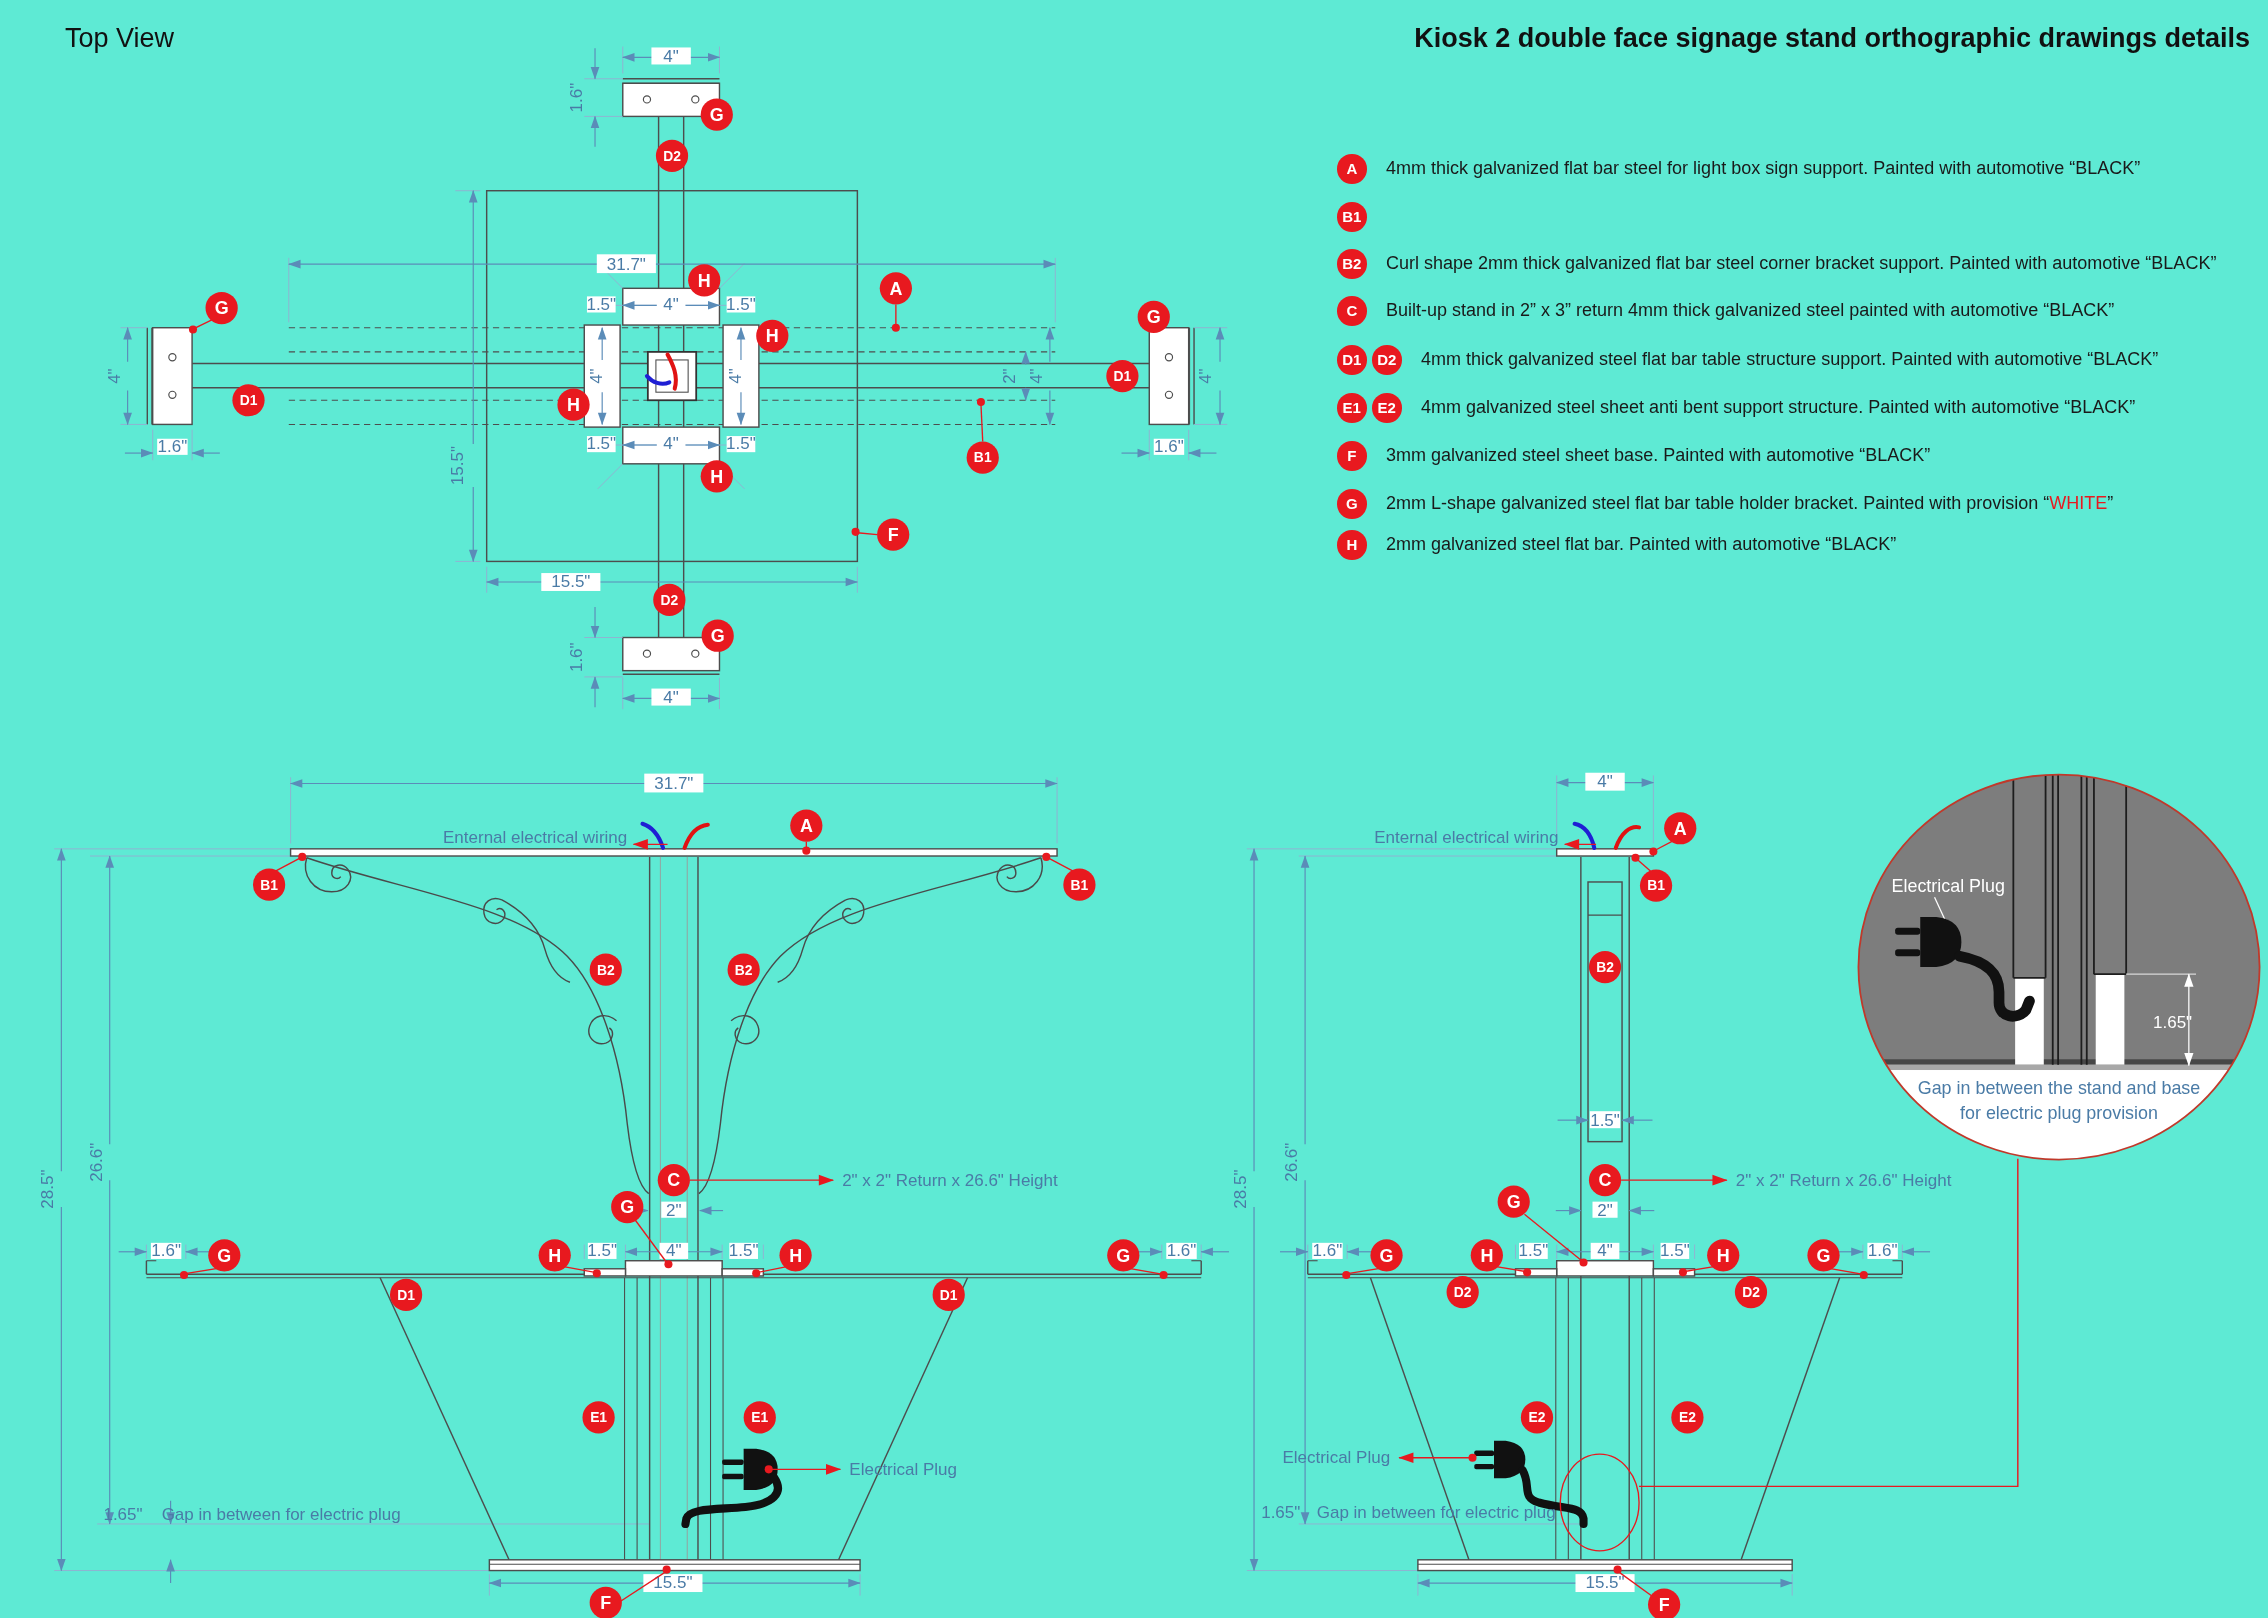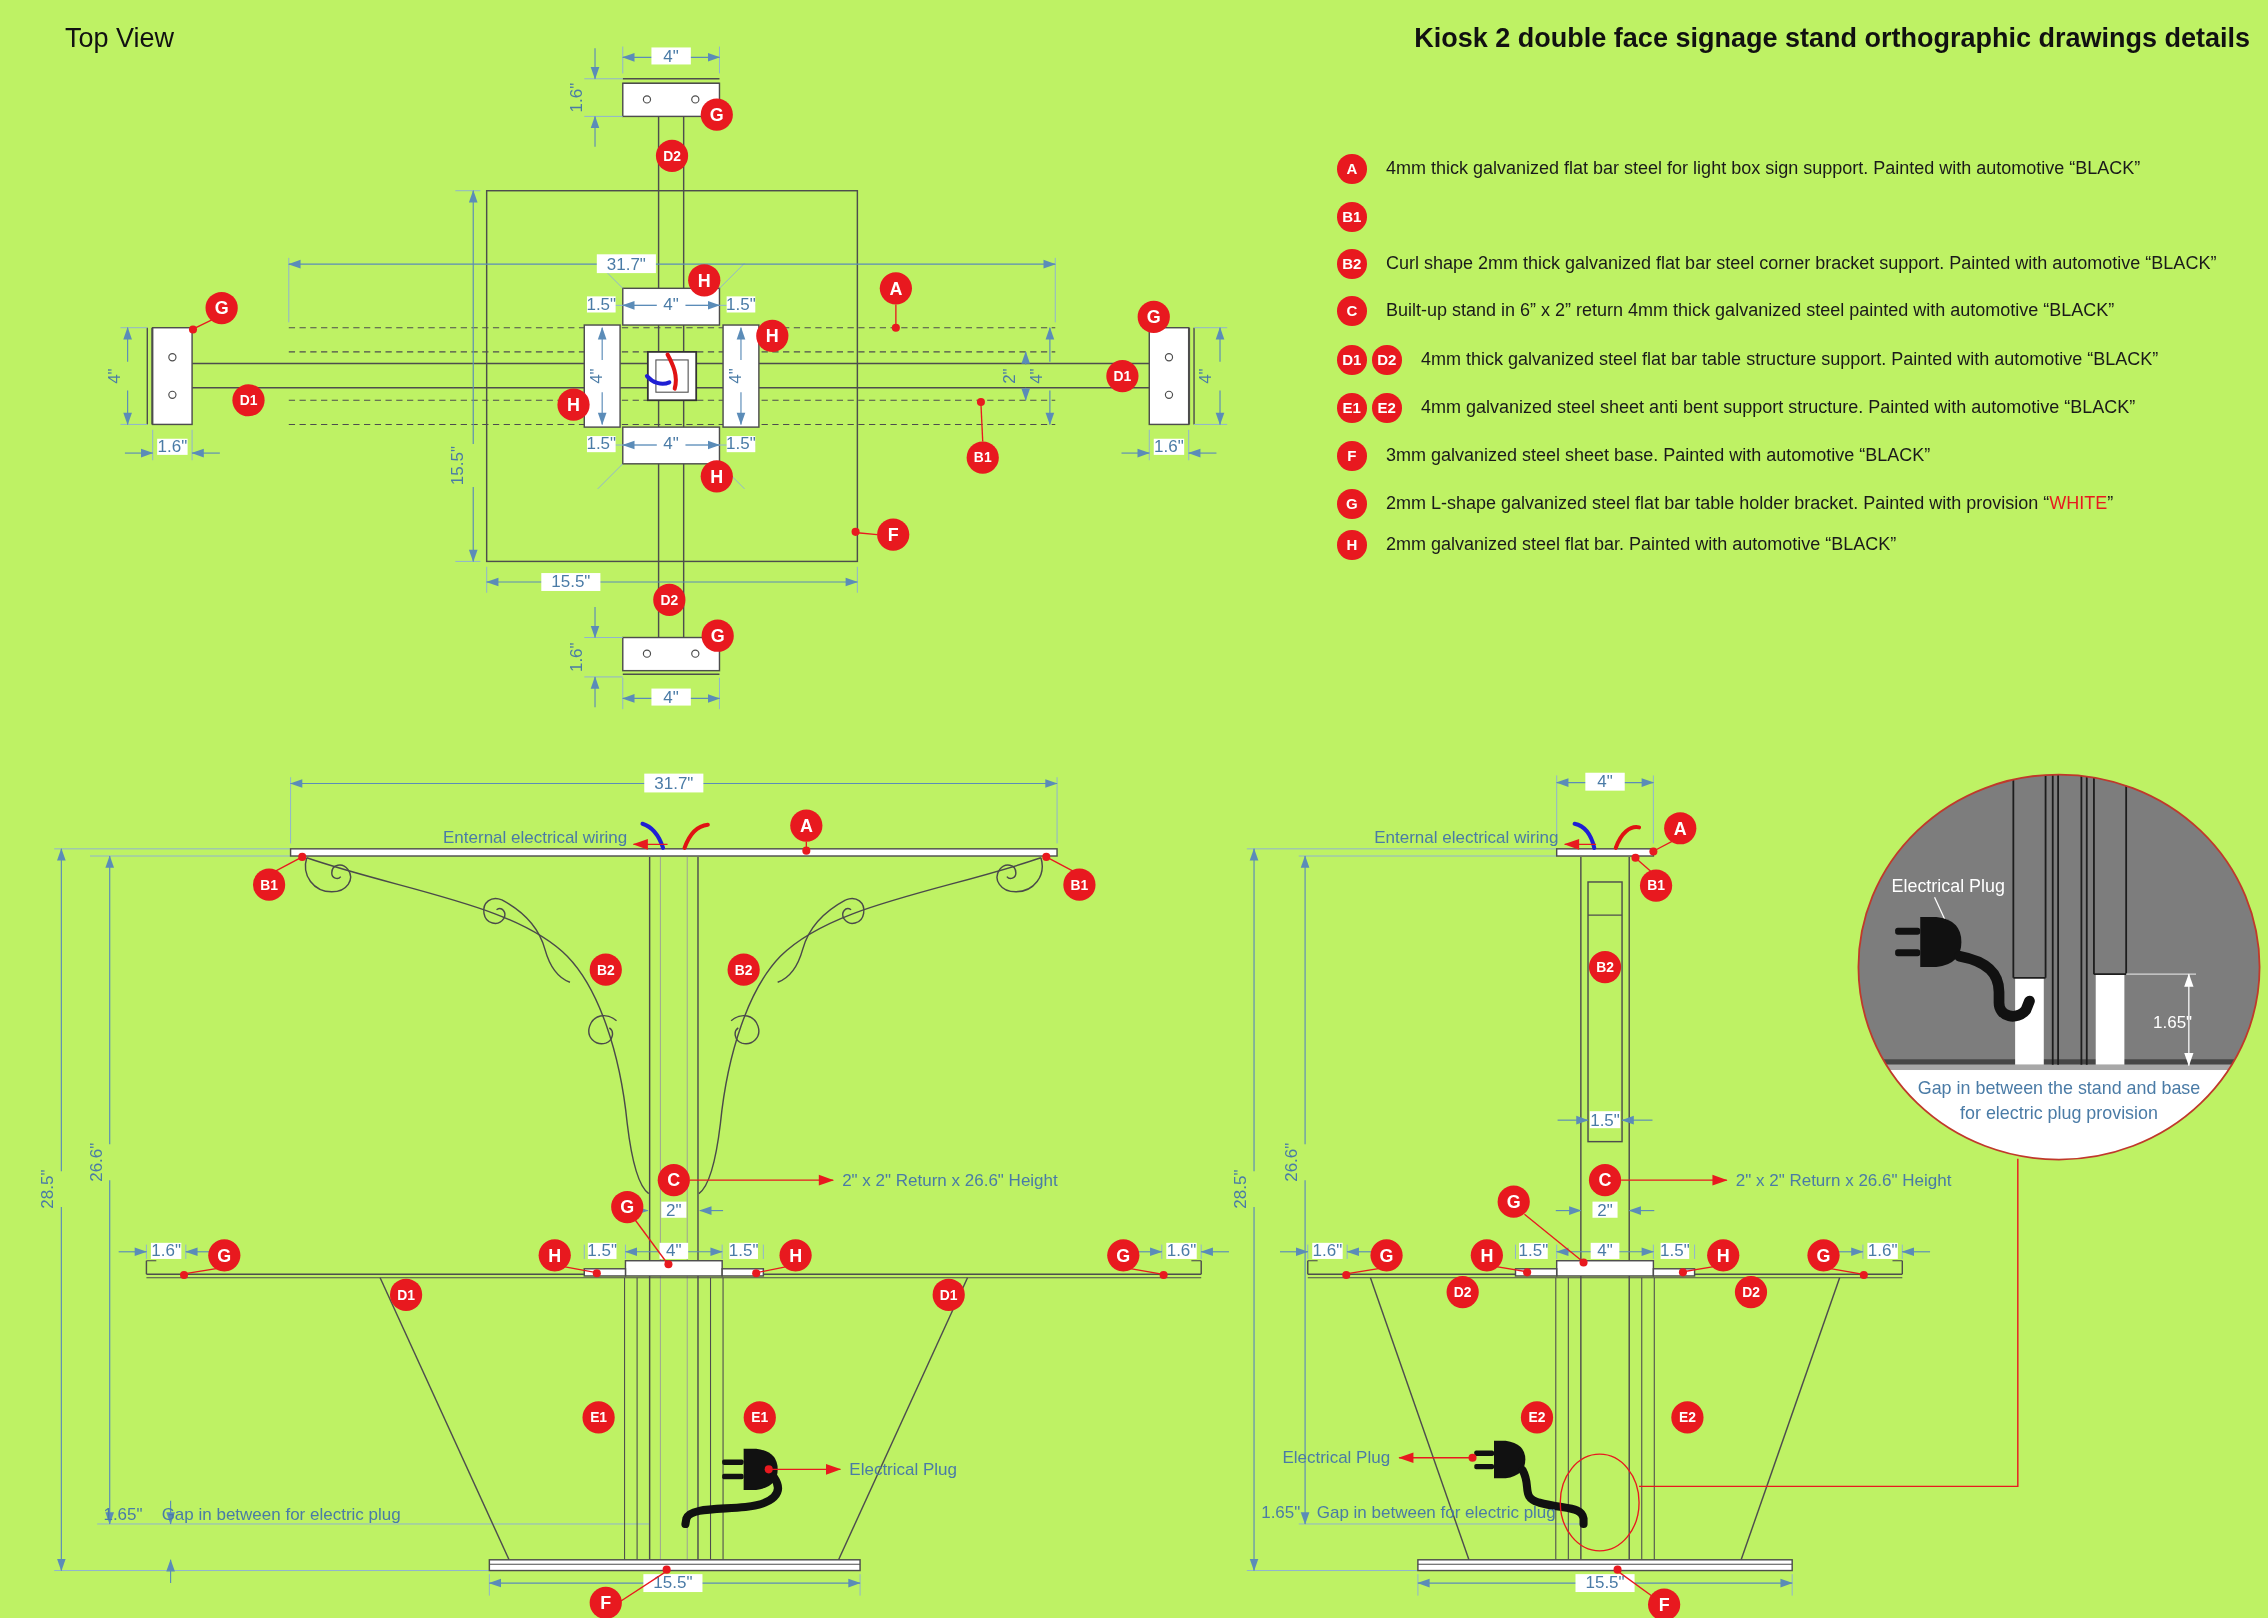--- a/index.html
+++ b/index.html
@@ -1,16 +1,16 @@
 <!DOCTYPE html>
 <html style="font-size:14.3px"><head>
 <meta charset="utf-8">
 <style>
   html,body{margin:0;padding:0;background:#fff;}
-  #canvas{position:relative;width:2269px;height:1618px;background:#bef264;overflow:hidden;
+  #canvas{position:relative;width:2269px;height:1618px;background:#5eead4;overflow:hidden;
           font-family:"Liberation Sans",sans-serif;}
   .title{position:absolute;font-size:27px;color:#111;white-space:nowrap;}
   #legend{position:absolute;left:1337px;top:0;}
   .lrow{position:absolute;display:flex;align-items:center;white-space:nowrap;}
   .lbadge{display:inline-flex;width:29.6px;height:29.6px;border-radius:50%;background:#e8191f;
           color:#fff;font-weight:bold;font-size:15px;align-items:center;justify-content:center;
           margin-right:5.4px;flex:0 0 auto;}
   .ltext{font-size:18px;color:#1a1a1a;margin-left:14px;}
   .accent{color:#e8191f;}
   svg text{font-family:"Liberation Sans",sans-serif;}
@@ -50,21 +50,21 @@
       </div>
     <div class="lrow" style="left:0;top:202px;">
         <span class="lbadge">B1</span>
       </div>
     <div class="lrow" style="left:0;top:249px;">
         <span class="lbadge">B2</span>
         <span class="ltext">Curl shape 2mm thick galvanized flat bar steel corner bracket support. Painted with automotive “BLACK”</span>
       </div>
     <div class="lrow" style="left:0;top:296px;">
         <span class="lbadge">C</span>
-        <span class="ltext">Built-up stand in 6” x 2” return 4mm thick galvanized steel painted with automotive “BLACK”</span>
+        <span class="ltext">Built-up stand in 2” x 3” return 4mm thick galvanized steel painted with automotive “BLACK”</span>
       </div>
     <div class="lrow" style="left:0;top:345px;">
         <span class="lbadge">D1</span>
         <span class="lbadge">D2</span>
         <span class="ltext">4mm thick galvanized steel flat bar table structure support. Painted with automotive “BLACK”</span>
       </div>
     <div class="lrow" style="left:0;top:393px;">
         <span class="lbadge">E1</span>
         <span class="lbadge">E2</span>
         <span class="ltext">4mm galvanized steel sheet anti bent support structure. Painted with automotive “BLACK”</span>

